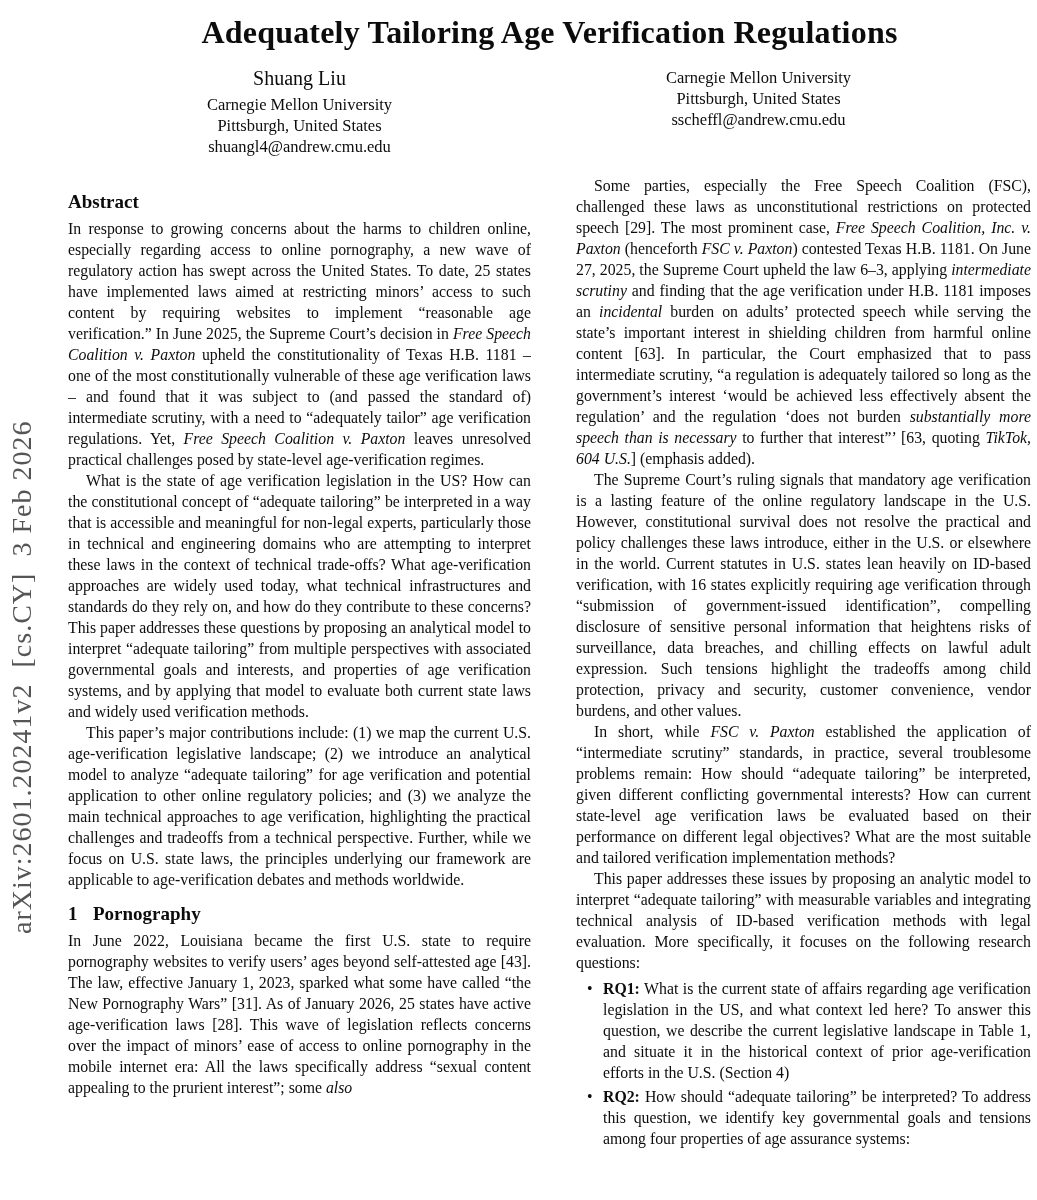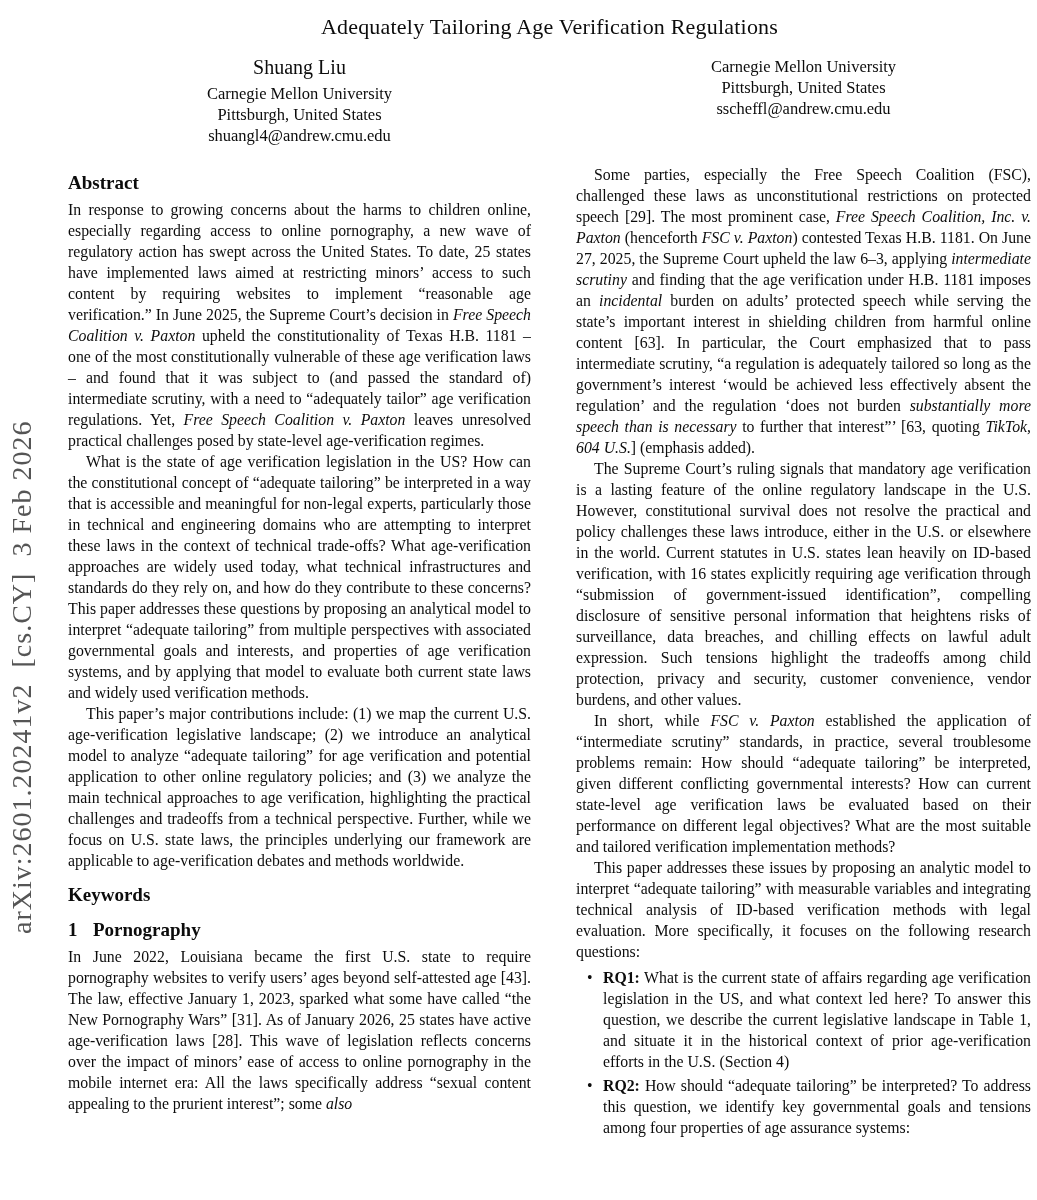--- a/index.html
+++ b/index.html
@@ -23,46 +23,45 @@
     transform: rotate(-90deg);
     transform-origin: 0 0;
     font-size: 28px;
     letter-spacing: 1px;
     color: #555555;
     white-space: pre;
   }
   .title-block { margin: 14px 6px 0 68px; }
   .paper-title {
     text-align: center;
-    font-size: 22px;
-    font-weight: 400;
+    font-size: 32px;
+    font-weight: 700;
     letter-spacing: 0.2px;
   }
   .authors-row {
     display: flex;
     margin: 16px 6px 0 68px;
-    gap: 45px;
   }
   .author-block { width: 463px; text-align: center; }
   .author-block.right { width: 455px; }
   .author-name { font-size: 20px; margin-bottom: 4px; }
   .author-affil, .author-loc, .author-email { font-size: 16.5px; line-height: 21px; }
   .columns {
     display: flex;
     margin: 18px 6px 0 68px;
     gap: 45px;
   }
   .col { width: 463px; }
   .col.right-col { width: 455px; }
   .section-heading {
     font-size: 19px;
     font-weight: 700;
     margin: 13px 0 5px 0;
   }
-  .section-heading.first { margin-top: 8px; }
+  .section-heading.first { margin-top: 16px; }
   .sec-num { display: inline-block; min-width: 25px; }
   .para {
     font-size: 15.8px;
     line-height: 21px;
     text-align: justify;
     hyphens: auto;
     -webkit-hyphens: auto;
   }
   .para.indent { text-indent: 18px; }
   .keywords-text { font-size: 15.8px; line-height: 21px; }
@@ -107,21 +106,20 @@
   </div>
 
   <div class="columns">
 
     <div class="col left-col">
       <h2 class="section-heading first">Abstract</h2>
       <p class="para"><span>In response to growing concerns about the harms to children online, especially regarding access to online pornography, a new wave of regulatory action has swept across the United States. To date, 25 states have implemented laws aimed at restricting minors’ access to such content by requiring websites to implement “reasonable age verification.” In June 2025, the Supreme Court’s decision in </span><span class="it">Free Speech Coalition v. Paxton</span><span> upheld the constitutionality of Texas H.B. 1181 – one of the most constitutionally vulnerable of these age verification laws – and found that it was subject to (and passed the standard of) intermediate scrutiny, with a need to “adequately tailor” age verification regulations. Yet, </span><span class="it">Free Speech Coalition v. Paxton</span><span> leaves unresolved practical challenges posed by state-level age-verification regimes.</span></p>
       <p class="para indent"><span>What is the state of age verification legislation in the US? How can the constitutional concept of “adequate tailoring” be interpreted in a way that is accessible and meaningful for non-legal experts, particularly those in technical and engineering domains who are attempting to interpret these laws in the context of technical trade-offs? What age-verification approaches are widely used today, what technical infrastructures and standards do they rely on, and how do they contribute to these concerns? This paper addresses these questions by proposing an analytical model to interpret “adequate tailoring” from multiple perspectives with associated governmental goals and interests, and properties of age verification systems, and by applying that model to evaluate both current state laws and widely used verification methods.</span></p>
       <p class="para indent"><span>This paper’s major contributions include: (1) we map the current U.S. age-verification legislative landscape; (2) we introduce an analytical model to analyze “adequate tailoring” for age verification and potential application to other online regulatory policies; and (3) we analyze the main technical approaches to age verification, highlighting the practical challenges and tradeoffs from a technical perspective. Further, while we focus on U.S. state laws, the principles underlying our framework are applicable to age-verification debates and methods worldwide.</span></p>
 
-      <h2 class="section-heading">Keywords</h2>
 
       <h2 class="section-heading"><span class="sec-num">1</span><span>Pornography</span></h2>
       <p class="para"><span>In June 2022, Louisiana became the first U.S. state to require pornography websites to verify users’ ages beyond self-attested age [43]. The law, effective January 1, 2023, sparked what some have called “the New Pornography Wars” [31]. As of January 2026, 25 states have active age-verification laws [28]. This wave of legislation reflects concerns over the impact of minors’ ease of access to online pornography in the mobile internet era: All the laws specifically address “sexual content appealing to the prurient interest”; some </span><span class="it">also</span></p>
     </div>
 
     <div class="col right-col">
       <p class="para indent"><span>Some parties, especially the Free Speech Coalition (FSC), challenged these laws as unconstitutional restrictions on protected speech [29]. The most prominent case, </span><span class="it">Free Speech Coalition, Inc. v. Paxton</span><span> (henceforth </span><span class="it">FSC v. Paxton</span><span>) contested Texas H.B. 1181. On June 27, 2025, the Supreme Court upheld the law 6–3, applying </span><span class="it">intermediate scrutiny</span><span> and finding that the age verification under H.B. 1181 imposes an </span><span class="it">incidental</span><span> burden on adults’ protected speech while serving the state’s important interest in shielding children from harmful online content [63]. In particular, the Court emphasized that to pass intermediate scrutiny, “a regulation is adequately tailored so long as the government’s interest ‘would be achieved less effectively absent the regulation’ and the regulation ‘does not burden </span><span class="it">substantially more speech than is necessary</span><span> to further that interest”’ [63, quoting </span><span class="it">TikTok, 604 U.S.</span><span>] (emphasis added).</span></p>
       <p class="para indent"><span>The Supreme Court’s ruling signals that mandatory age verification is a lasting feature of the online regulatory landscape in the U.S. However, constitutional survival does not resolve the practical and policy challenges these laws introduce, either in the U.S. or elsewhere in the world. Current statutes in U.S. states lean heavily on ID-based verification, with 16 states explicitly requiring age verification through “submission of government-issued identification”, compelling disclosure of sensitive personal information that heightens risks of surveillance, data breaches, and chilling effects on lawful adult expression. Such tensions highlight the tradeoffs among child protection, privacy and security, customer convenience, vendor burdens, and other values.</span></p>
       <p class="para indent"><span>In short, while </span><span class="it">FSC v. Paxton</span><span> established the application of “intermediate scrutiny” standards, in practice, several troublesome problems remain: How should “adequate tailoring” be interpreted, given different conflicting governmental interests? How can current state-level age verification laws be evaluated based on their performance on different legal objectives? What are the most suitable and tailored verification implementation methods?</span></p>
       <p class="para indent"><span>This paper addresses these issues by proposing an analytic model to interpret “adequate tailoring” with measurable variables and integrating technical analysis of ID-based verification methods with legal evaluation. More specifically, it focuses on the following research questions:</span></p>

